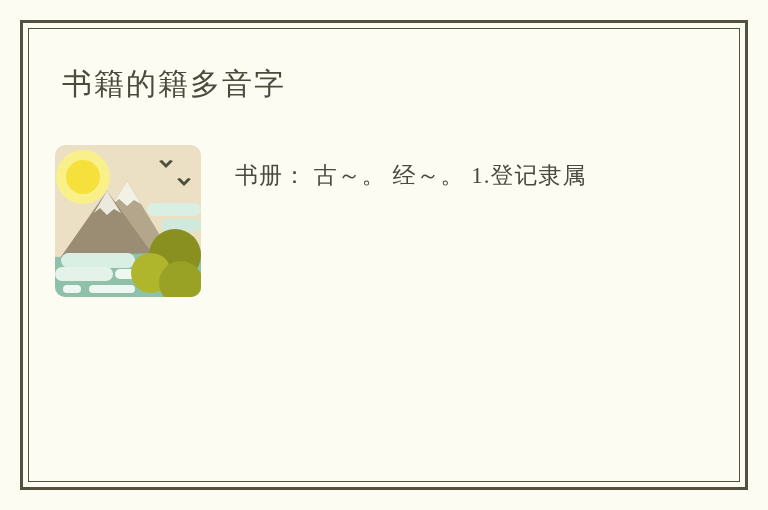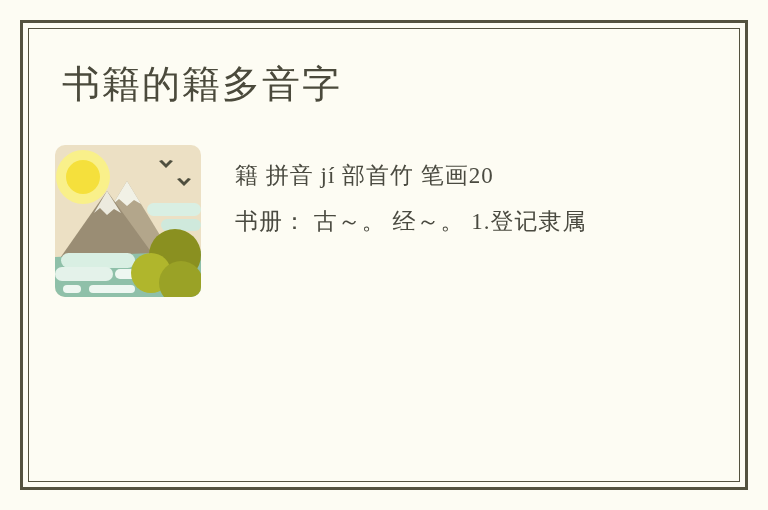--- a/index.html
+++ b/index.html
@@ -42,21 +42,21 @@
     border: 1px solid #54523f;
     box-sizing: border-box;
     pointer-events: none;
   }
 
   
   .title {
     position: absolute;
     left: 62px;
     top: 64px;
-    font-size: 38px;
+    font-size: 30px;
     line-height: 40px;
     letter-spacing: 2px;
     color: #4b4a3c;
     font-family: "DejaVu Sans", "Liberation Sans", sans-serif;
     font-weight: 400;
     white-space: nowrap;
   }
 
   
   .content {
@@ -146,18 +146,17 @@
           <rect x="34" y="140" width="46" height="8" rx="4" fill="#eef7f1"></rect>
 
           <circle cx="120" cy="110" r="26" fill="#8a9020"></circle>
           <circle cx="96" cy="128" r="20" fill="#b0b62c"></circle>
           <circle cx="126" cy="138" r="22" fill="#9aa226"></circle>
         </g>
       </svg>
     </div>
 
     <div class="body-text">
-      <span class="line">籍 拼音 jí 部首竹 笔画20</span>
       <span class="line">书册： 古～。 经～。 1.登记隶属</span>
     </div>
 
   </div>
 </div>
 
 </body></html>

